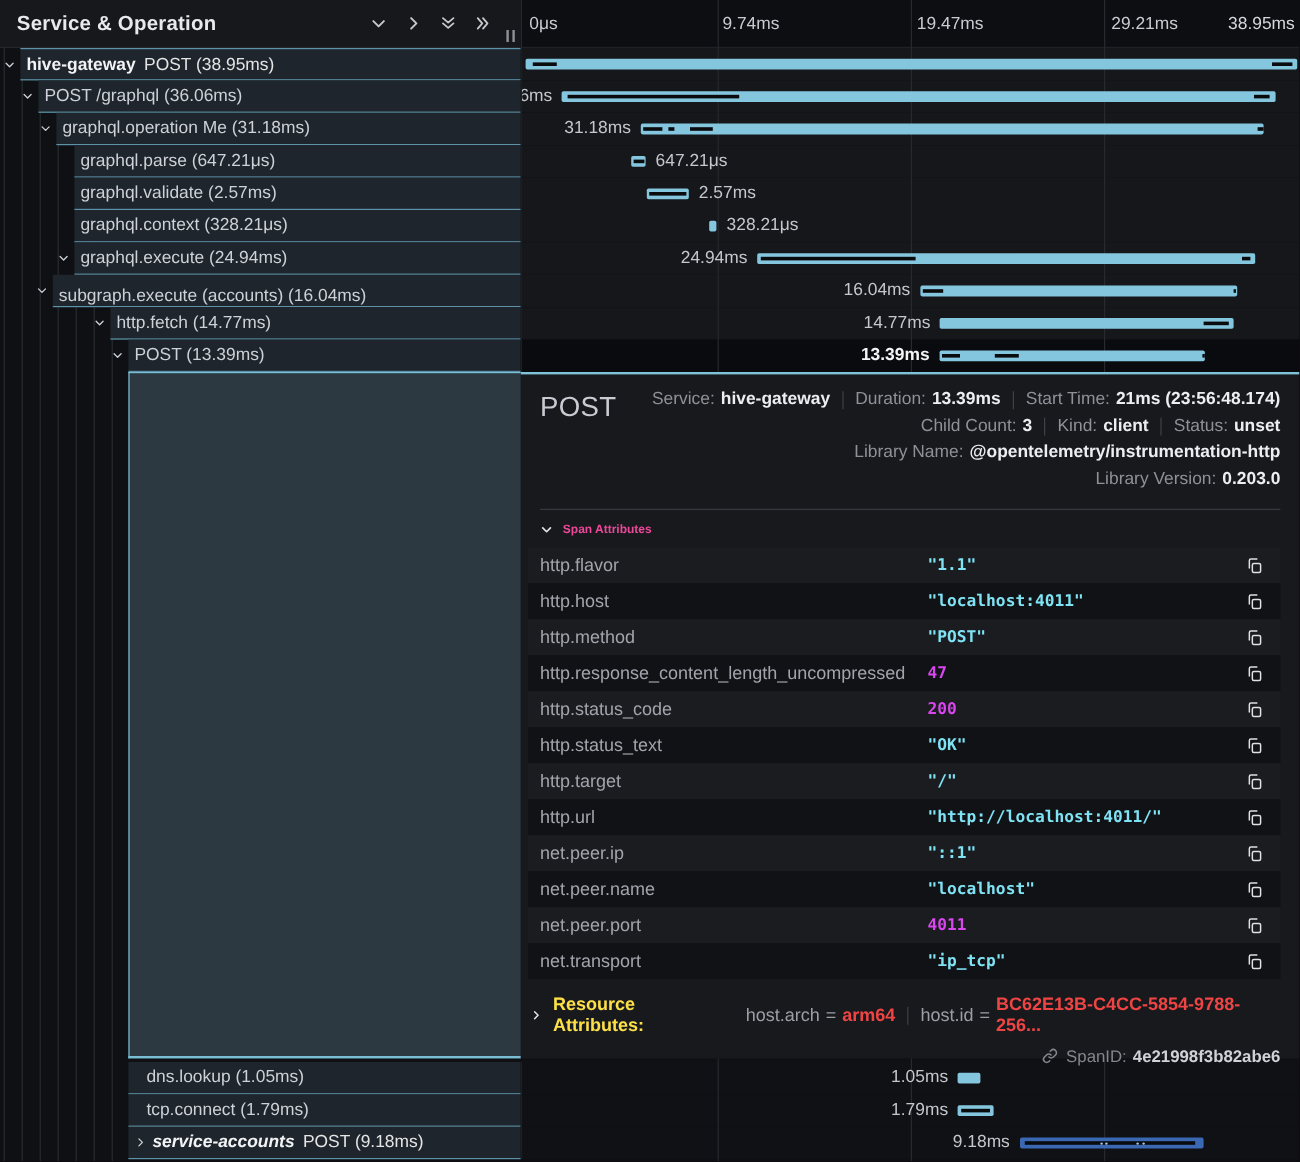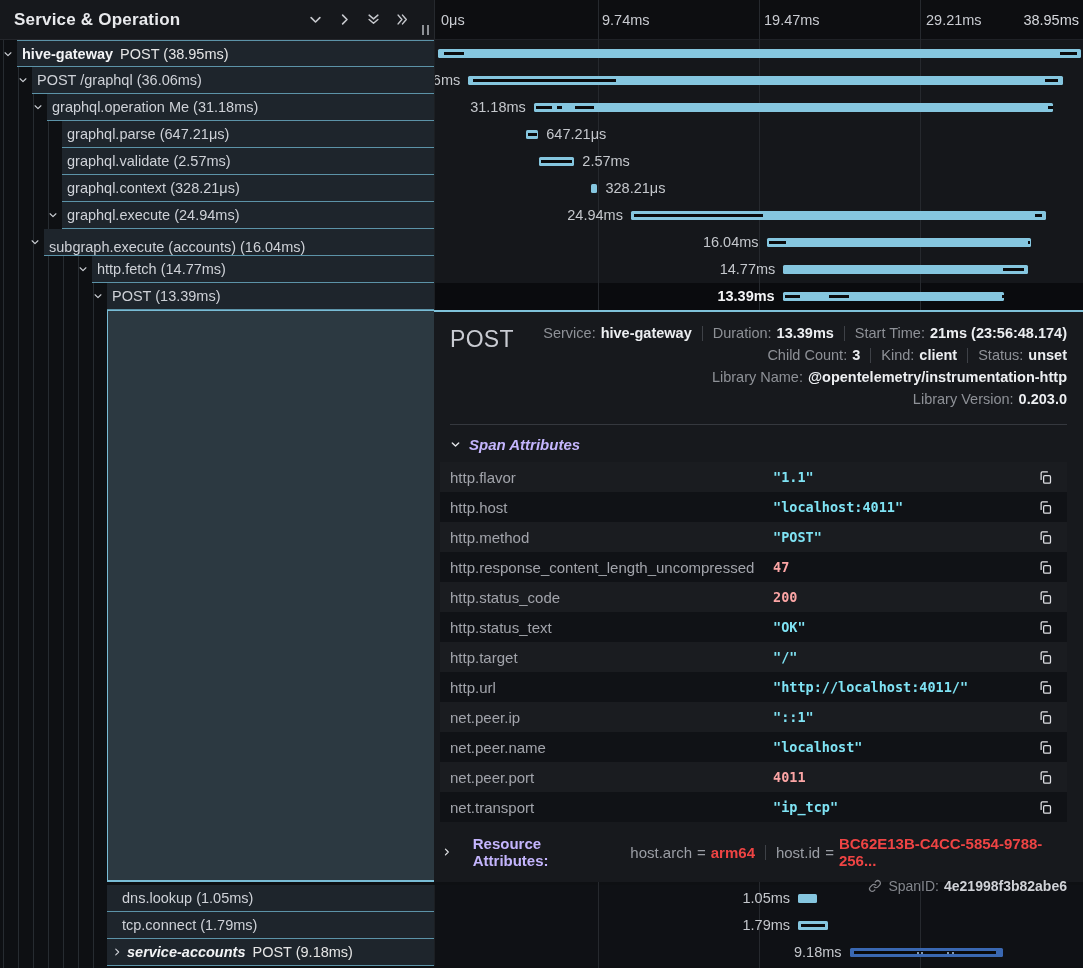--- a/index.html
+++ b/index.html
@@ -59,37 +59,37 @@
   .detail-title{ position:absolute; left:16px; top:14px; font-size:23px; font-weight:500; color:#c9cbd2; letter-spacing:.3px; }
   .meta{ text-align:center; }
   .meta-line{ display:flex; justify-content:flex-end; align-items:center; height:22px; font-size:14.5px; }
   .meta-label{ color:#8e9197; margin-right:5px; }
   .meta-value{ color:#eceef1; font-weight:700; }
   .meta-sep{ width:1px; height:15px; background:#3e4147; margin:0 10px; }
   .h-divider{ margin-top:14px; border-top:1px solid #35383e; }
   .section-hdr{ margin-top:11px; display:flex; align-items:center; gap:8px; cursor:pointer; }
   .section-hdr .schev{ width:11px; height:11px; color:#e3e4e8; }
   .section-hdr .schev svg{ width:100%; height:100%; display:block; }
-  .section-title{ font-size:15px; font-weight:700; color:#c4b5fd;font-style:italic; }
+  .section-title{ font-size:10px; font-weight:700; color:#ec4899; }
 
   .attr-table{ margin-top:9px; margin-left:-10px; margin-right:0; }
   .attr-row{ display:grid; grid-template-columns:333px 1fr 34px; align-items:center; height:30px; }
   .attr-row.odd{ background:#1a1c20; }
   .attr-row.even{ background:#101216; }
   .attr-key{ padding-left:10px; font-size:15px; color:#a2a4ab; overflow:hidden; white-space:nowrap; }
   .attr-val{ font-family:"DejaVu Sans Mono", monospace; font-size:13.5px; font-weight:700; white-space:nowrap; }
   .attr-val.string{ color:#7fe3f4; }
-  .attr-val.number{ color:#fca5a5; }
+  .attr-val.number{ color:#d946ef; }
   .copy-btn{ background:none; border:none; width:24px; height:20px; color:#dfe0e4; cursor:pointer; padding:0; }
   .copy-btn svg{ width:15px; height:15px; display:block; margin:0 auto; }
 
   .resource-row{ margin-top:13px; margin-left:-8px; display:flex; align-items:center; font-size:15px; }
   .rchev{ width:10px; height:10px; color:#e3e4e8; margin-right:9px; }
   .rchev svg{ width:100%; height:100%; display:block; }
-  .resource-title{ font-weight:700; color:#c4b5fd; margin-right:14px;margin-left:12px; }
+  .resource-title{ font-weight:700; color:#fde047; margin-right:14px; }
   .res-key{ color:#9b9ea5; }
   .res-eq{ color:#9b9ea5; margin:0 5px; }
   .res-val{ color:#ef4444; font-weight:700; }
 
   .spanid-row{ margin-top:9px; display:flex; justify-content:flex-end; align-items:center; font-size:14px; }
   .link-icon{ width:14px; height:14px; color:#85878d; margin-right:6px; }
   .link-icon svg{ width:100%; height:100%; display:block; }
   .spanid-label{ color:#83868c; margin-right:5px; }
   .spanid-value{ color:#d0d2d7; font-weight:700; }
 </style>

